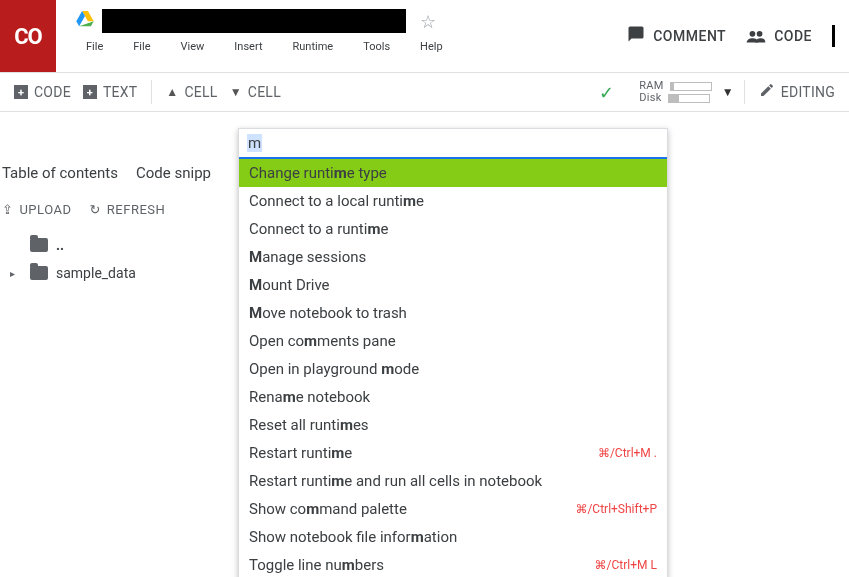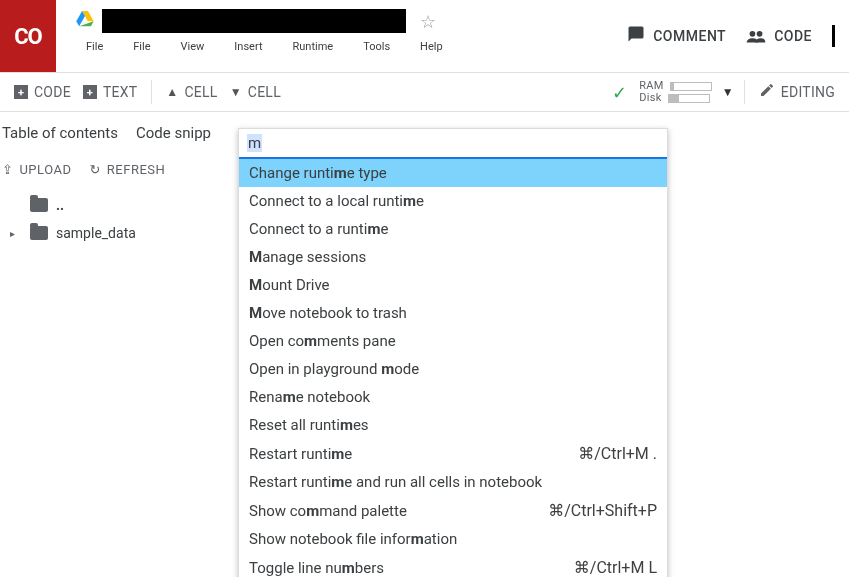--- a/index.html
+++ b/index.html
@@ -23,49 +23,49 @@
   
   .toolbar { height: 40px; border-top: 1px solid #e0e0e0; border-bottom: 1px solid #e0e0e0; display: flex; align-items: center; font-size: 14px; color: #5f6368; letter-spacing: 0.25px;}
   .tb-group { display: flex; align-items: center; gap: 12px; padding: 0 14px; height: 100%;}
   .tb-btn { display: flex; align-items: center; gap: 6px; cursor: pointer; }
   .tb-btn .sq { width: 14px; height: 14px; background: #5f6368; display: flex; align-items: center; justify-content: center; color: #fff; font-size: 11px; font-weight: 700; }
   .tb-sep { width: 1px; height: 24px; background: #e0e0e0; }
   .arrow-ic { font-size: 12px; color:#555; }
   .tb-spacer { flex: 1; }
   .check { color: #34a853; font-size: 18px; margin-right: 12px; }
   .ram-block { display: flex; flex-direction: column; font-size: 11px; line-height: 12px; color: #5f6368; margin-right: 4px;}
-  .ram-row { display:flex; align-items:center; gap:6px;}
+  .ram-row { display:flex; align-items:center; gap:6px;margin-left:13px;}
   .meter { width: 42px; height: 9px; border: 1px solid #bdbdbd; position: relative; }
   .meter::before{ content:''; position:absolute; left:0;top:0;bottom:0; width:8%; background:#bdbdbd;}
   .meter.disk::before{ width:25%; }
   .caret-down{ font-size:12px; color:#333; margin:0 10px 0 6px;}
   .pencil-ic { font-size: 16px; color:#5f6368;}
 
   
   .content { display: flex; height: calc(100% - 112px); }
   .side { width: 240px; padding-top: 8px; font-size: 14px;}
   .side-tabs { display:flex; gap: 18px; padding: 4px 4px 10px 2px; font-size: 15px; color:#3c4043; border-bottom: 0; }
-  .side-tabs span { cursor:pointer; white-space:nowrap;}
+  .side-tabs span { cursor:pointer; white-space:nowrap;margin-top:40px;}
   .side-tools { display:flex; gap: 18px; padding: 10px 0 14px 2px; font-size:13px; letter-spacing:.5px; color:#5f6368;}
   .side-tools .tbtn{display:flex;align-items:center;gap:6px;cursor:pointer;}
   .filetree{ padding-left: 10px; font-size:14px; color:#3c4043;}
   .ft-row{display:flex;align-items:center;gap:8px; height:28px; cursor:pointer;}
   .ft-row .fi{ width:18px; height:14px; background:#5f6368; border-radius:2px; position:relative;}
   .ft-row .fi::before{content:'';position:absolute;left:0;top:-3px;width:8px;height:4px;background:#5f6368;border-radius:2px 2px 0 0;}
   .ft-row.parent .dots{font-weight:700;}
   .ft-caret{font-size:10px;color:#5f6368;width:12px;}
 
   
   .palette { position: absolute; left: 238px; top: 128px; width: 430px; background: #fff; box-shadow: 0 2px 6px rgba(0,0,0,.25); border:1px solid #dadce0; z-index: 50; }
   .pal-search { height: 30px; border-bottom: 2px solid #1a73e8; padding: 4px 8px; font-size: 15px; display:flex;align-items:center;}
   .pal-search .sel{ background:#cfe2ff; padding:0 1px;}
   .pal-list { max-height: 440px; overflow: hidden; }
   .pal-item { display:flex; align-items:center; justify-content:space-between; padding: 5px 10px; font-size: 15px; color:#3c4043; cursor:pointer;}
-  .pal-item.sel{ background:#7dd3fc;}
-  .pal-item .sc{ color:#404040; font-size:16px;}
+  .pal-item.sel{ background:#84cc16;}
+  .pal-item .sc{ color:#ef4444; font-size:12px;}
   .pal-item .lbl b{font-weight:700;}
 </style>
 </head>
 <body>
 
 <div class="header">
   <div class="logo-block">CO</div>
   <div class="header-main">
     <div class="title-row">
       <span class="drive-icon">

